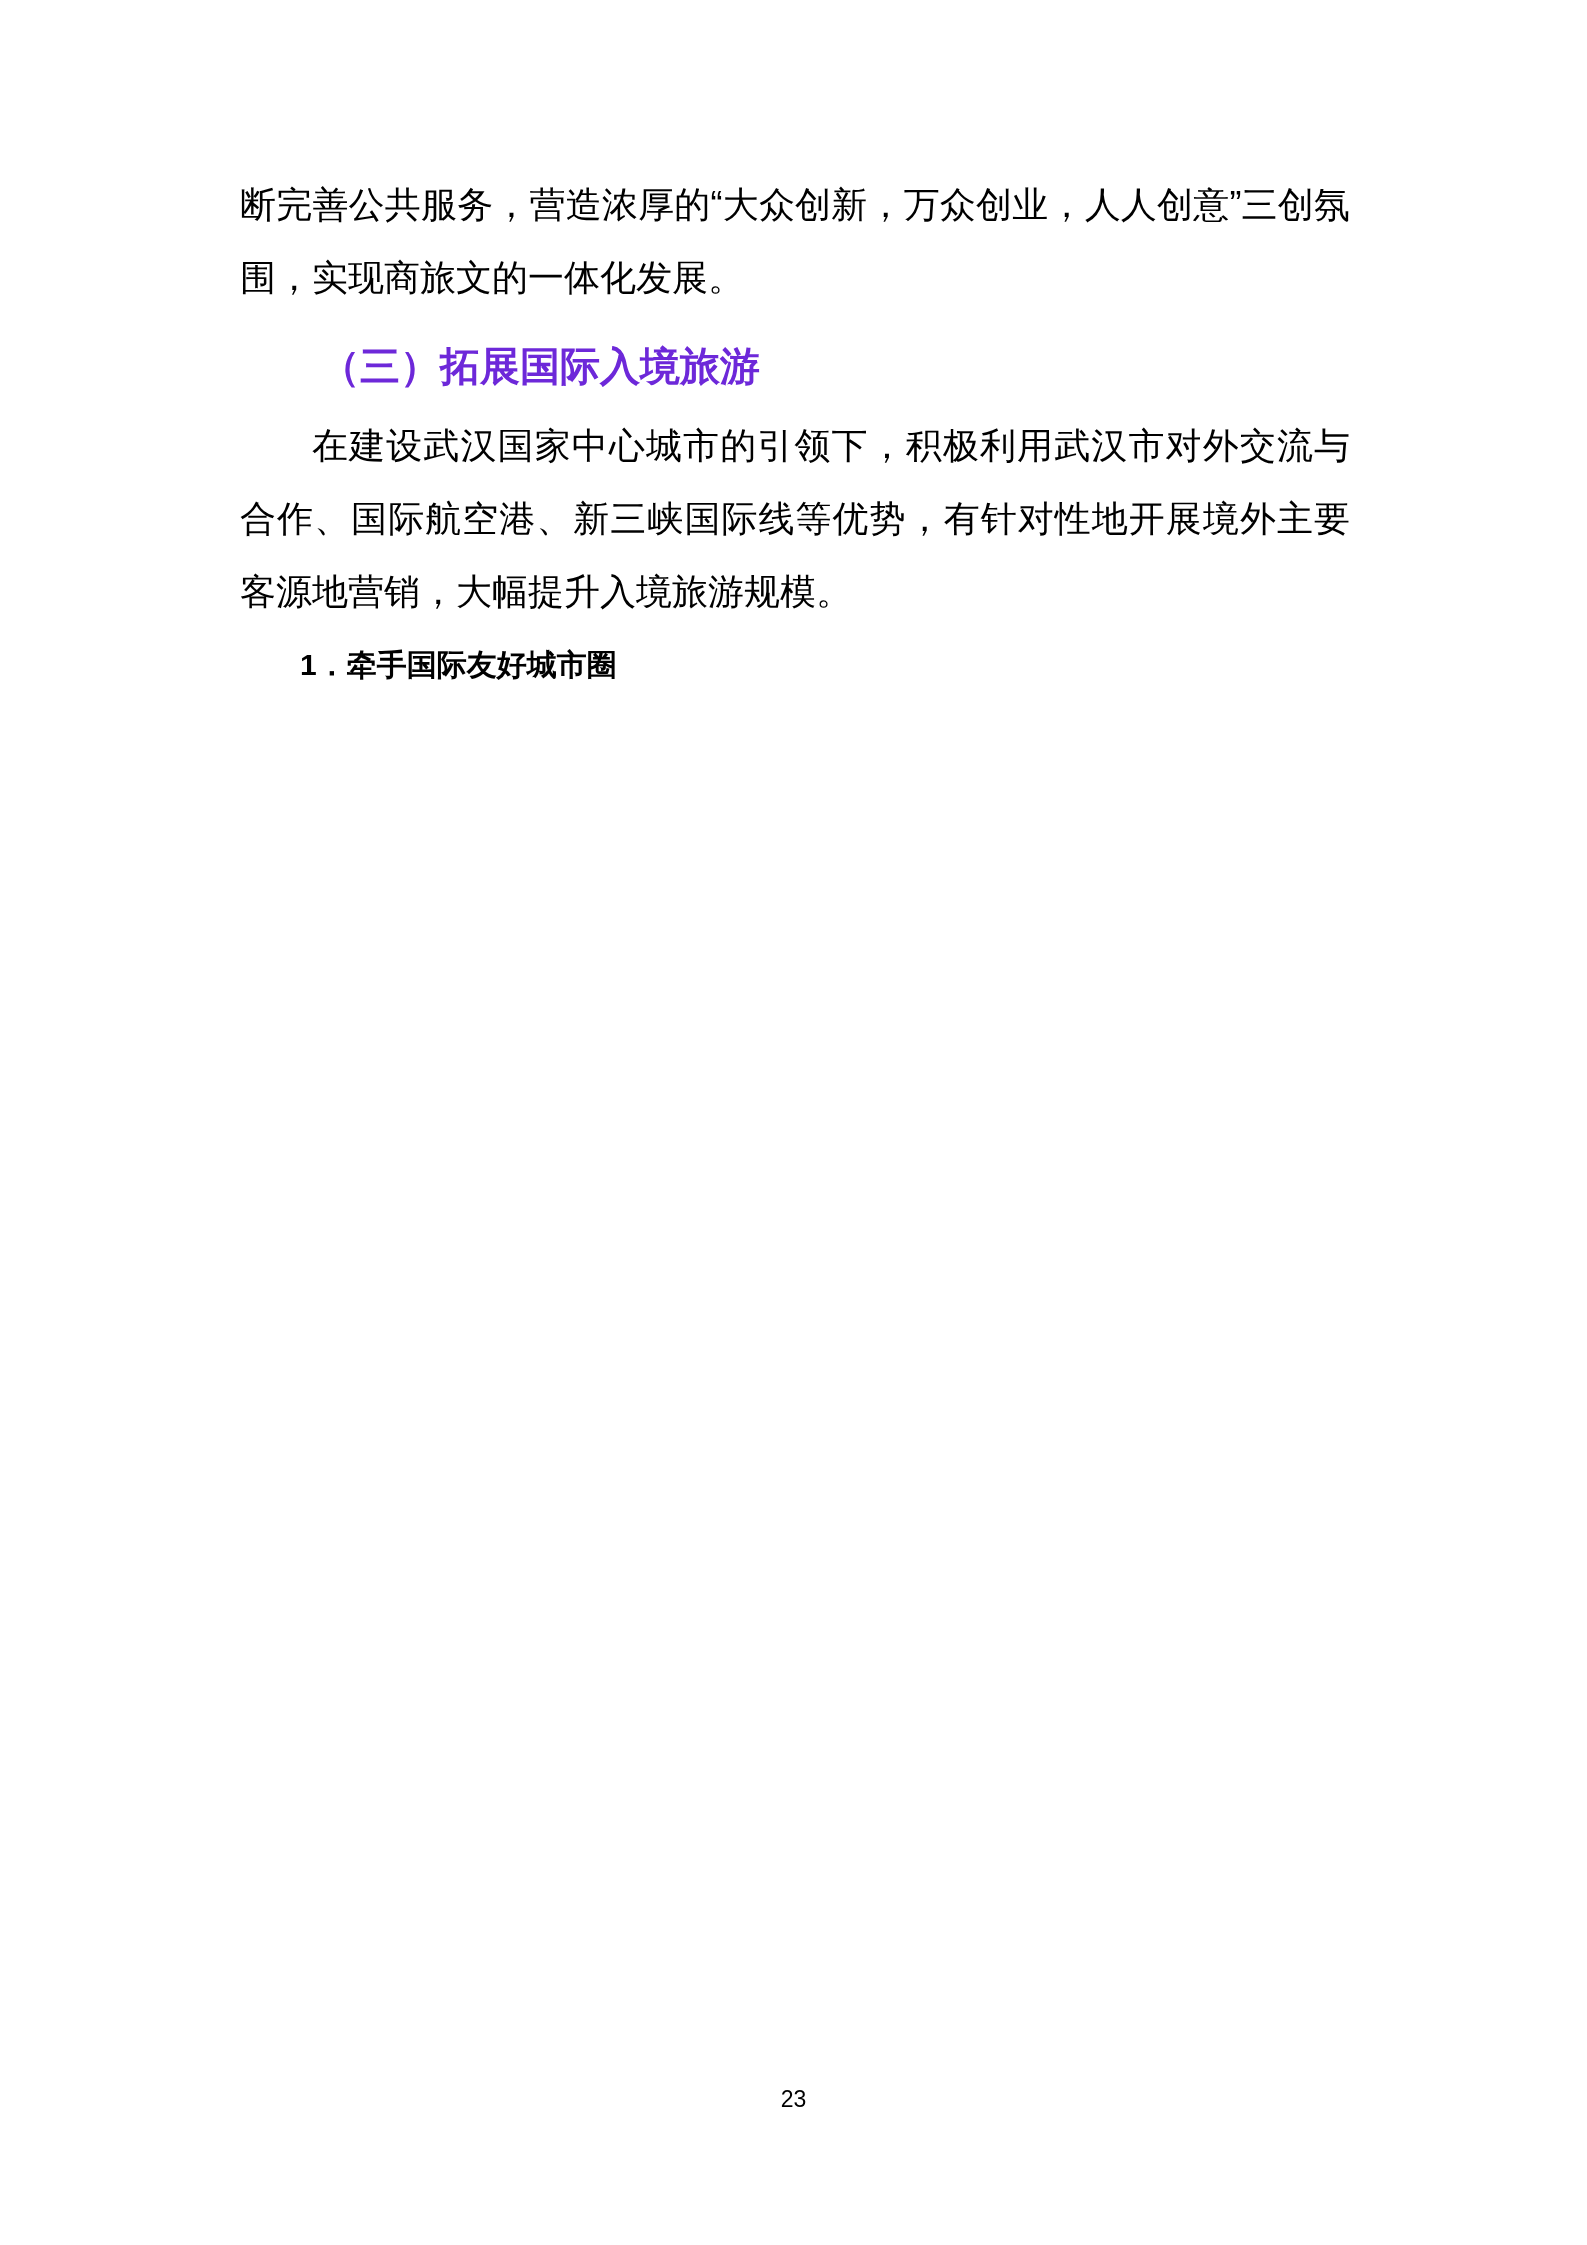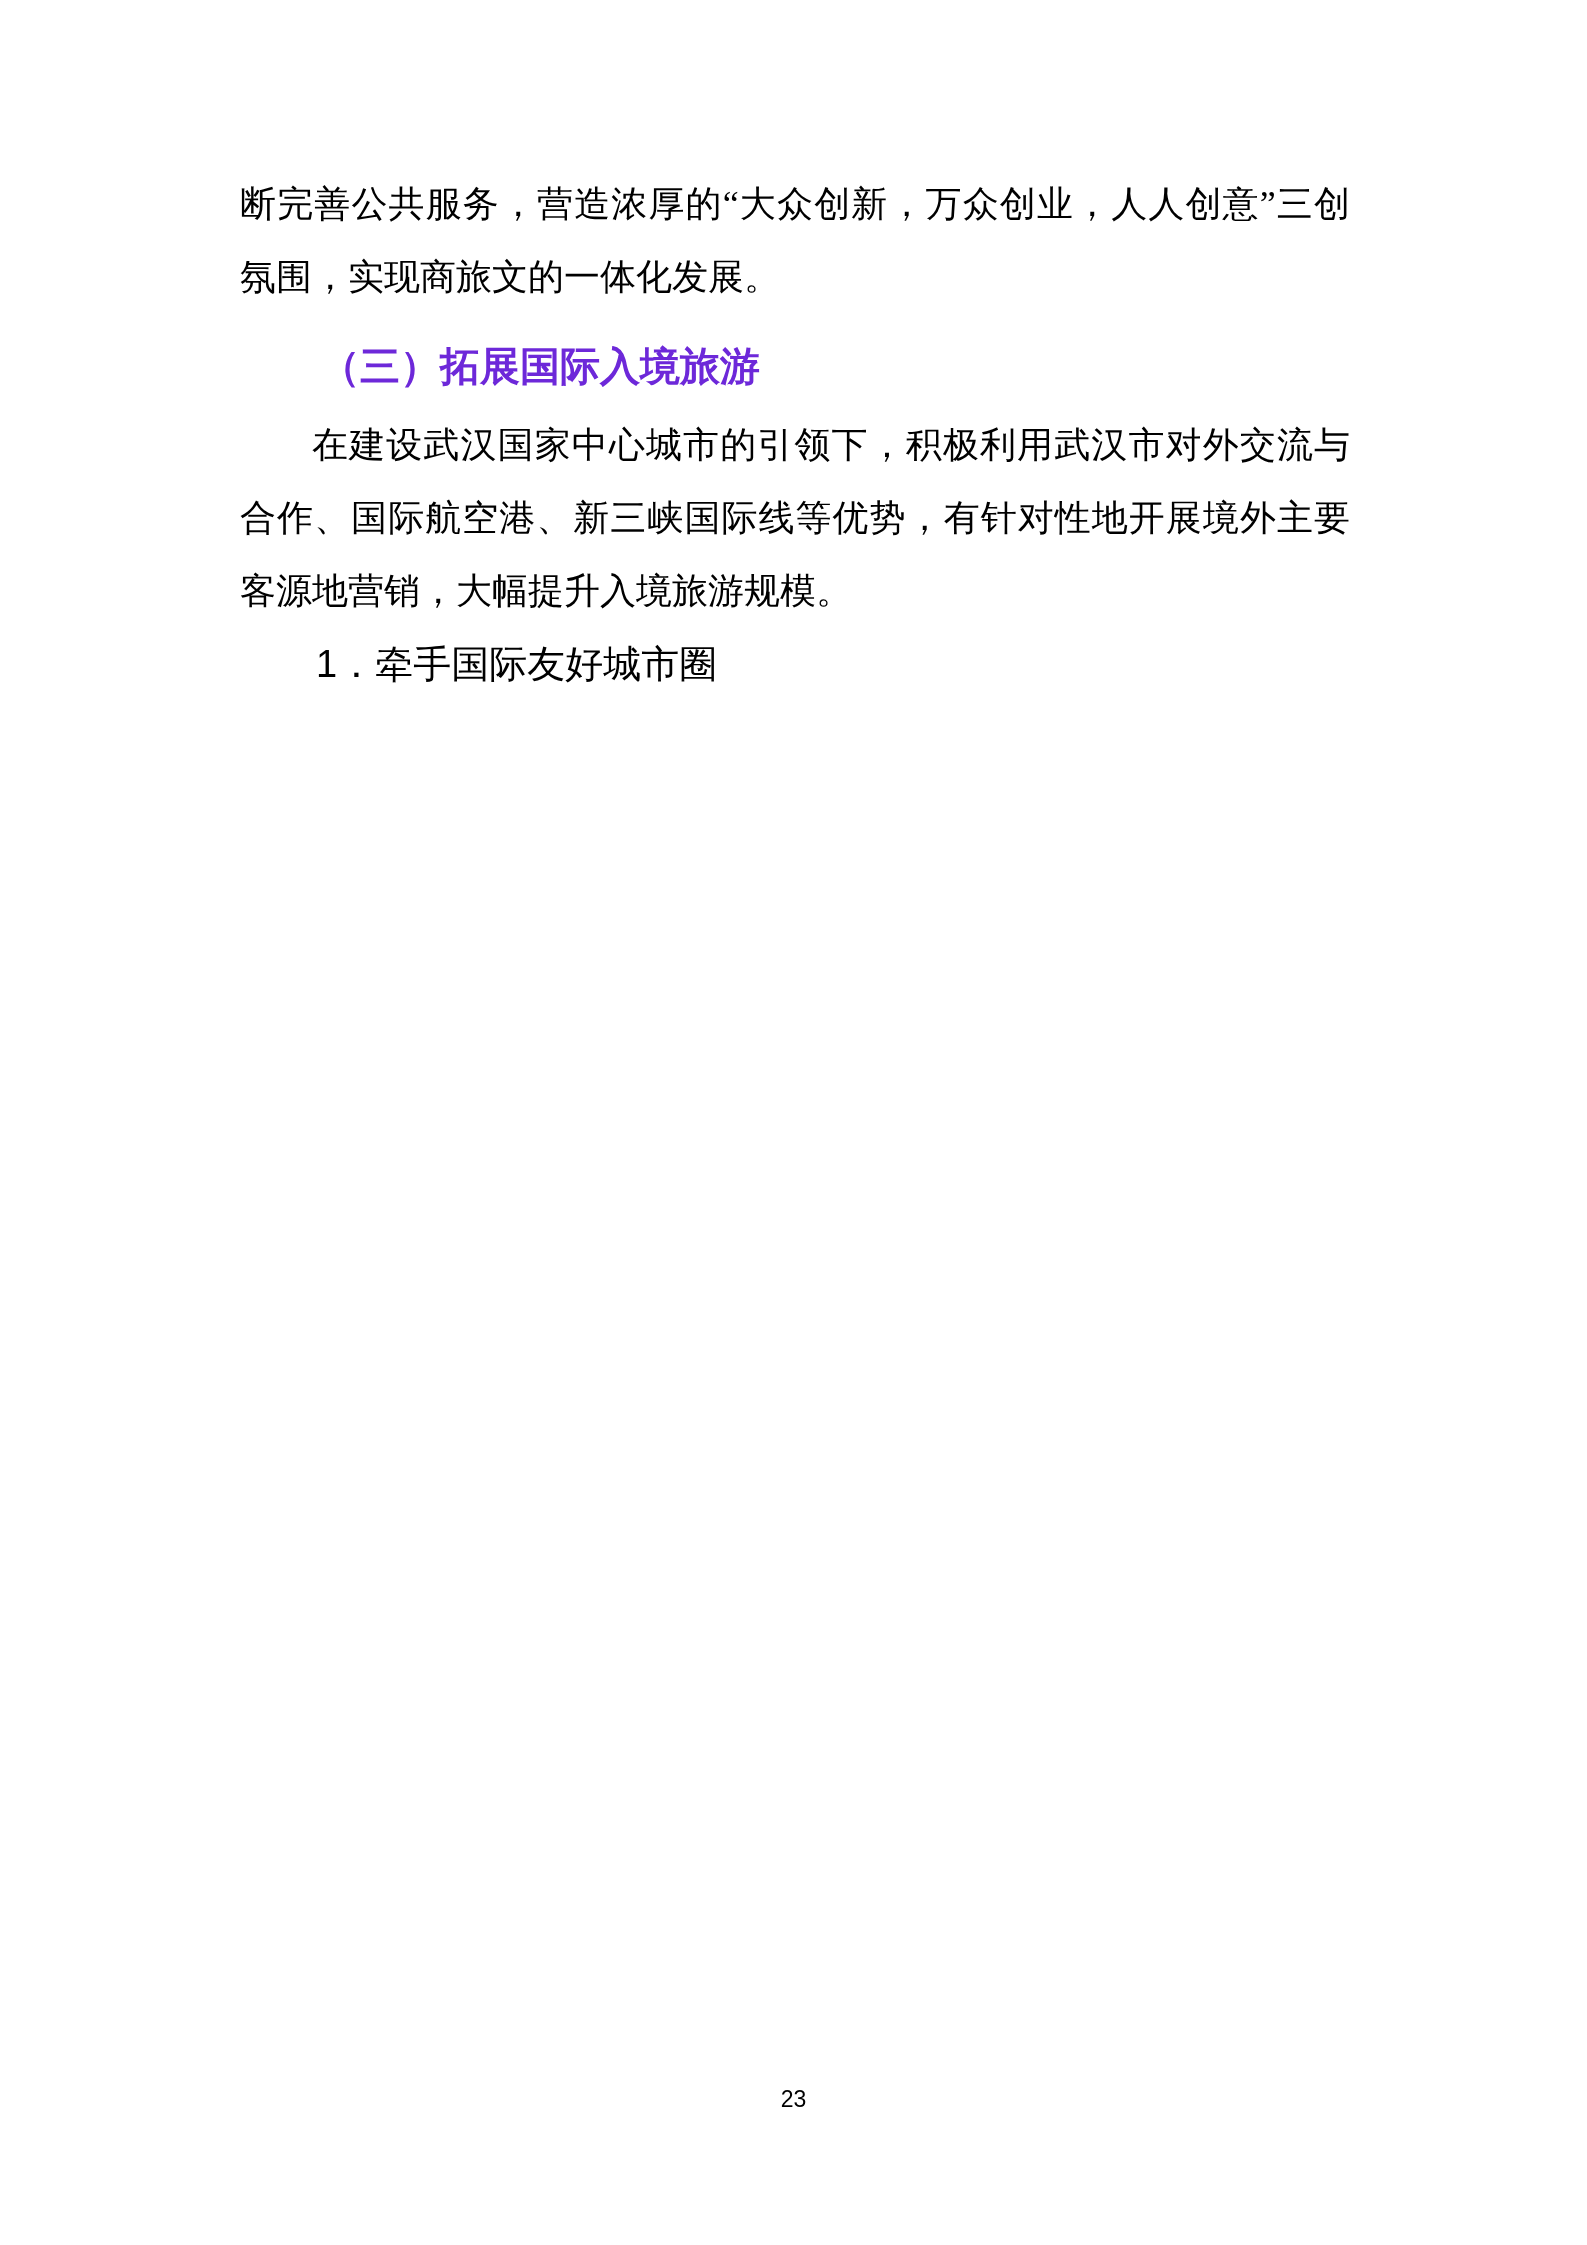--- a/index.html
+++ b/index.html
@@ -16,21 +16,21 @@
     overflow: hidden;
   }
   .content {
     position: absolute;
     left: 240px;
     top: 168px;
     width: 1110px;
   }
   .para {
     margin: 0;
-    font-family: Liberation Serif, serif;
+    font-family: Liberation Sans, sans-serif;
     font-size: 36px;
     line-height: 73px;
     text-align: justify;
     text-justify: inter-character;
     text-indent: 2em;
     color: #000000;
   }
   .para.continued {
     text-indent: 0;
   }
@@ -39,22 +39,22 @@
     font-family: "Liberation Sans", "DejaVu Sans", sans-serif;
     font-weight: 700;
     font-size: 40px;
     line-height: 73px;
     text-indent: 2em;
     color: #6d28d9;
   }
   .heading-3 {
     margin: 0;
     font-family: "Liberation Sans", "DejaVu Sans", sans-serif;
-    font-weight: 400;
-    font-size: 38px;
+    font-weight: 700;
+    font-size: 30px;
     line-height: 73px;
     text-indent: 2em;
     color: #000000;
   }
   .page-number {
     position: absolute;
     top: 2082px;
     left: 0;
     width: 100%;
     text-align: center;

